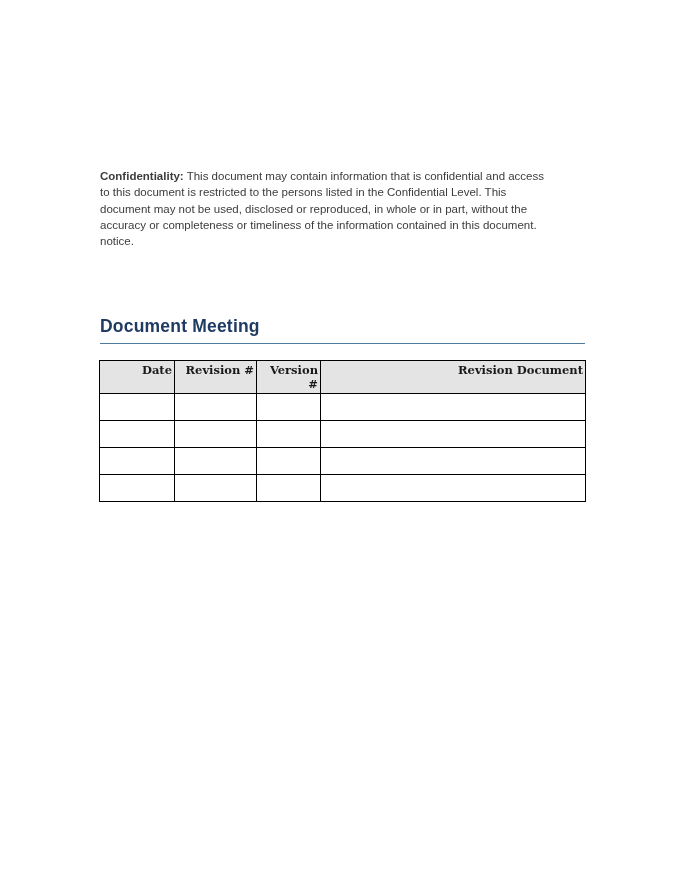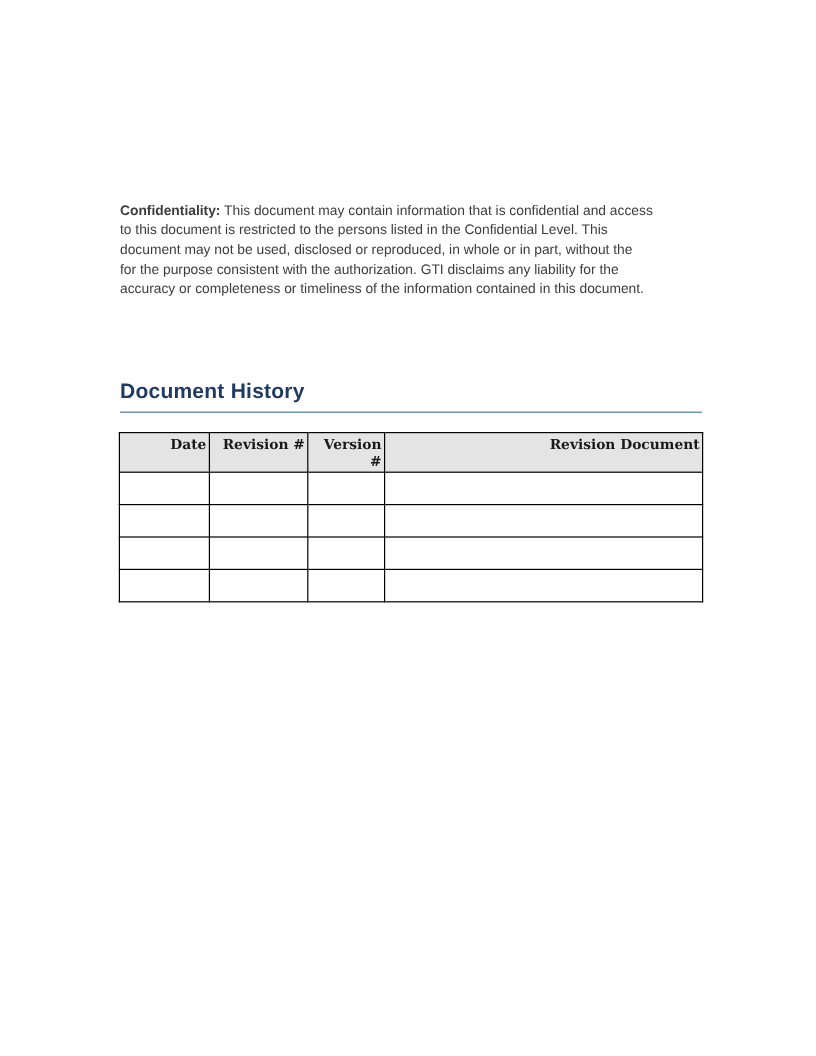--- a/index.html
+++ b/index.html
@@ -82,25 +82,25 @@
 </style>
 </head>
 <body>
 
 <div class="page">
 
   <div class="confidentiality">
     <span class="bold-label">Confidentiality:</span><span> This document may contain information that is confidential and access</span>
     <div>to this document is restricted to the persons listed in the Confidential Level. This</div>
     <div>document may not be used, disclosed or reproduced, in whole or in part, without the</div>
-    <div>for the purpose consistent with the authorization. GTI disclaims any liability for the</div>
     <div>accuracy or completeness or timeliness of the information contained in this document.</div>
+    <div>notice.</div>
   </div>
 
-  <h1 class="heading">Document History</h1>
+  <h1 class="heading">Document Meeting</h1>
 
   <table class="history">
     <colgroup>
       <col class="c-date">
         <col class="c-meet">
         <col class="c-ver">
         <col class="c-rev">
     </colgroup>
     <thead>
       <tr>

